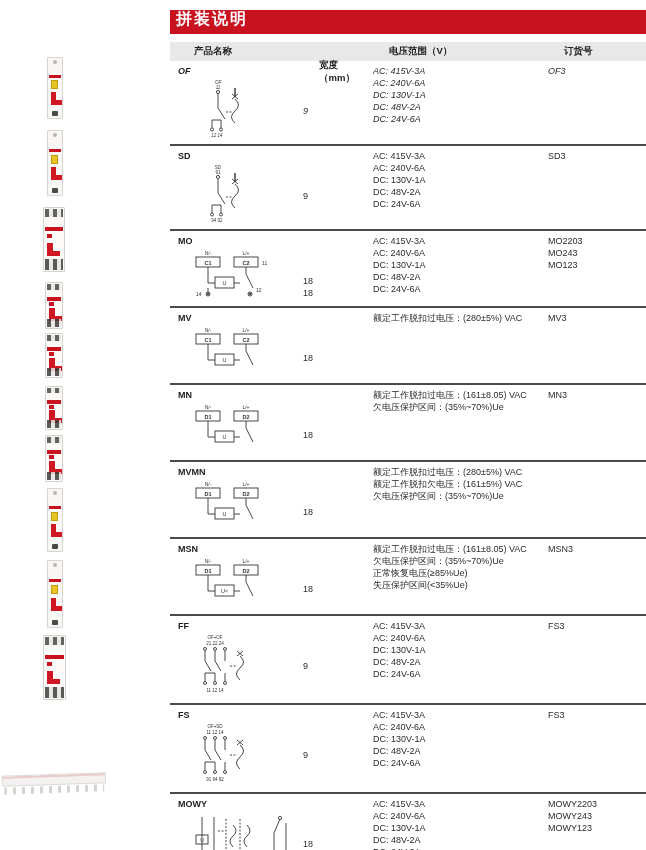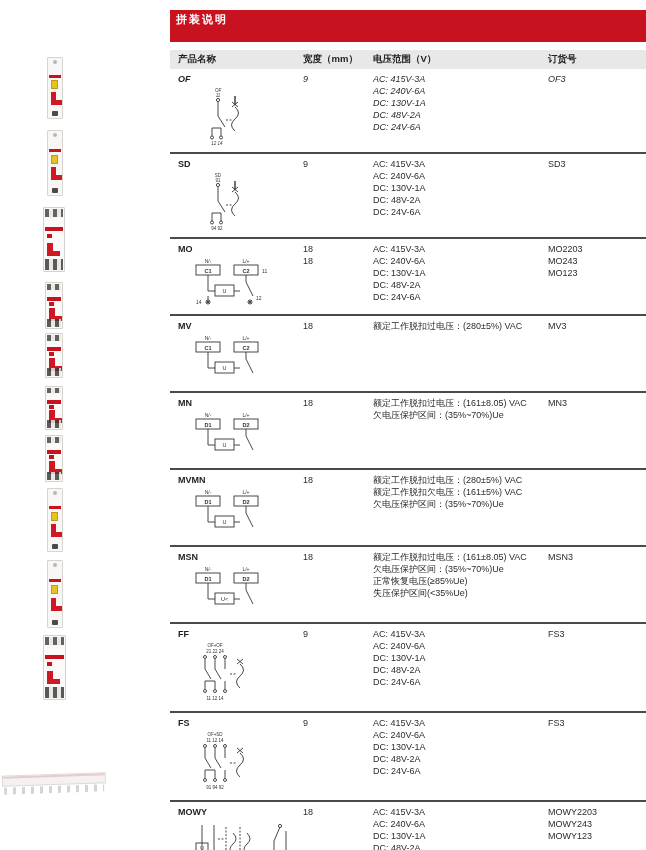--- a/index.html
+++ b/index.html
@@ -5,33 +5,33 @@
   * { margin:0; padding:0; box-sizing:border-box; }
   html,body { width:646px; height:850px; }
   body {
     position:relative; background:#ffffff; overflow:hidden;
     font-family:"Liberation Sans","DejaVu Sans",sans-serif; color:#2b2b2b;
   }
   .content { position:absolute; left:170px; top:10px; width:476px; }
 
   
   .title-bar {
-    background:#C9121F; color:#fff; font-size:11px; font-weight:bold;
-    height:32px; line-height:18px; padding-left:6px; letter-spacing:2px;
+    background:#C9121F; color:#fff; font-size:16px; font-weight:bold;
+    height:24px; line-height:18px; padding-left:6px; letter-spacing:2px;
   }
 
   
   .mtable { margin-top:8px; }
   .thead {
     display:flex; background:#E8E8E8; height:19px; align-items:center;
     font-size:9.5px; font-weight:bold; color:#222;
   }
-  .thead > div { padding-left:8px; }
+  .thead > div { padding-left:24px; }
   .c-name  { width:125px; }
-  .c-width { width:70px;  }
+  .c-width { width:70px;margin-top:40px;  }
   .c-volt  { width:175px; }
   .c-order { width:106px; }
   .mrow { display:flex; border-top:2px solid #4a4a4a; }
   .mrow:first-child { border-top:none;font-style:italic; }
   .cell { padding:4px 4px 3px 8px; font-size:9px; line-height:12px; }
   .pname { font-weight:bold; font-size:9px; color:#1e1e1e; }
   .diagram { margin:1px 0 0 10px; }
   .diagram svg text { fill:#333; font-family:"Liberation Sans",sans-serif; }
 
   

